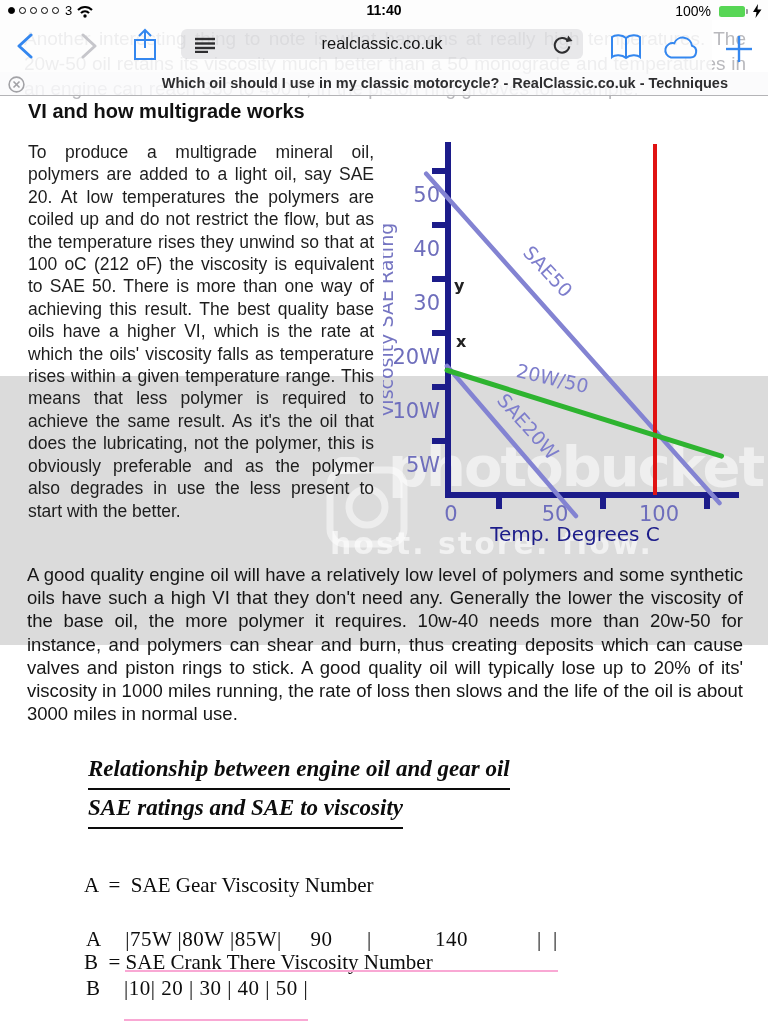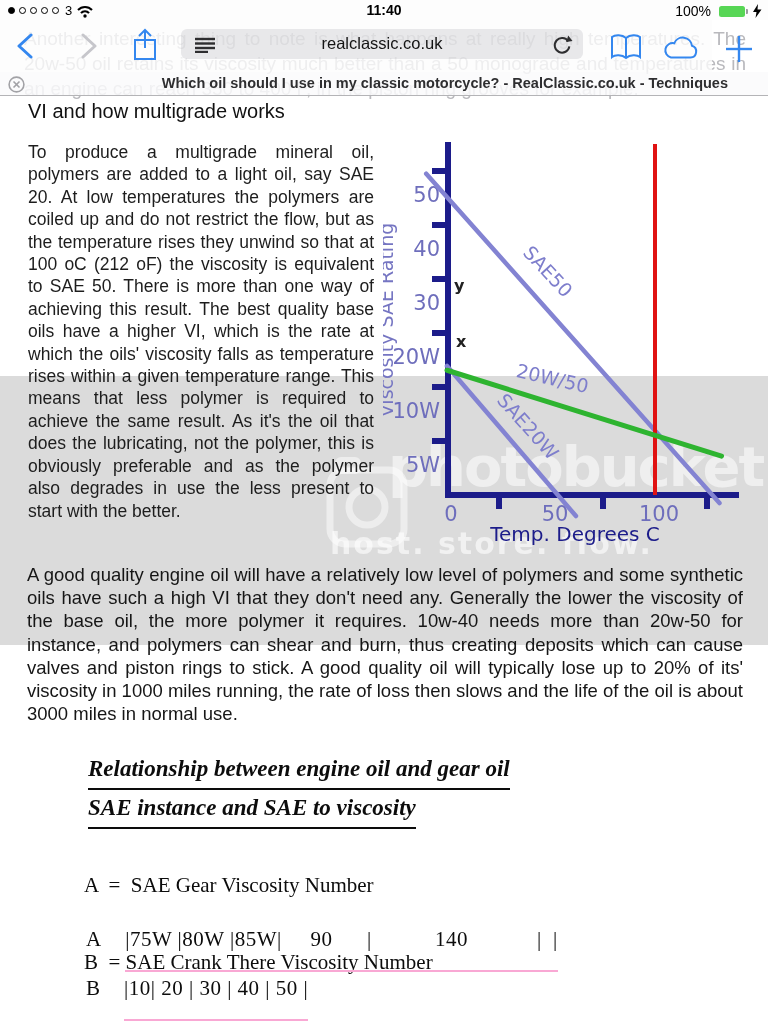--- a/index.html
+++ b/index.html
@@ -31,21 +31,21 @@
   .urlfield{position:absolute;left:181px;top:9px;width:402px;height:30px;border-radius:6px;
             background:rgba(130,130,142,0.17);}
   .urltext{position:absolute;left:0;right:0;top:5px;text-align:center;font-size:16.5px;color:#141414;}
   .tb-icon{position:absolute;cursor:pointer;}
   
   .tabbar{position:absolute;left:0;top:72px;width:768px;height:24px;background:rgba(250,250,251,0.84);
           border-bottom:1px solid #b4b4b7;z-index:3;box-sizing:border-box;}
   .tabtitle{position:absolute;left:40px;right:40px;top:3px;text-align:right;font-size:14.5px;
             font-weight:bold;color:#2e2e30;white-space:nowrap;overflow:hidden;}
   
-  .heading{position:absolute;left:28px;top:100px;font-size:20px;font-weight:normal;color:#111;z-index:1;}
+  .heading{position:absolute;left:28px;top:100px;font-size:20px;font-weight:bold;color:#111;z-index:1;}
   .col-left{position:absolute;left:28px;top:141px;width:346px;font-size:17.5px;line-height:22.4px;
             text-align:justify;color:#1d1d1d;z-index:1;}
   .para2{position:absolute;left:27px;top:563px;width:716px;font-size:18.5px;line-height:23.2px;
          text-align:justify;color:#161616;z-index:1;}
   .chart{position:absolute;left:383px;top:138px;z-index:1;}
   
   .serif{font-family:"Liberation Serif","DejaVu Serif",serif;color:#0c0c0c;}
   .tbl-head{position:absolute;left:88px;top:756px;z-index:1;font-style:italic;font-weight:bold;font-size:23px;}
   .tbl-head span{display:inline-block;border-bottom:2.5px solid #0c0c0c;padding-bottom:6px;}
   .tbl-head .l2{margin-top:5px;}
@@ -179,21 +179,21 @@
     <text x="192" y="403" text-anchor="middle" font-size="20" fill="#1c1c8a">Temp. Degrees C</text>
     <text x="71" y="153" font-size="16" font-weight="bold" fill="#222">y</text>
     <text x="73" y="209" font-size="16" font-weight="bold" fill="#222">x</text>
     <text x="160" y="138" transform="rotate(47 160 138)" text-anchor="middle" font-size="19" fill="#7e7ecc">SAE50</text>
     <text x="168" y="247" transform="rotate(13 168 247)" text-anchor="middle" font-size="19" fill="#7e7ecc">20W/50</text>
     <text x="140" y="293" transform="rotate(48 140 293)" text-anchor="middle" font-size="19" fill="#7e7ecc">SAE20W</text>
   </svg>
 
   <div class="tbl-head serif">
     <span class="l1">Relationship between engine oil and gear oil</span><br>
-    <span class="l2">SAE instance and SAE to viscosity</span>
+    <span class="l2">SAE ratings and SAE to viscosity</span>
   </div>
   <div class="legend serif">
     <div>A  =  SAE Gear Viscosity Number</div>
     <div>B  = SAE Crank There Viscosity Number</div>
     
   </div>
   <div class="scale-row rowA serif">
     <span>A</span>
     <span class="scale">|75W |80W |85W|     90      |           140            |  |</span>
   </div>

